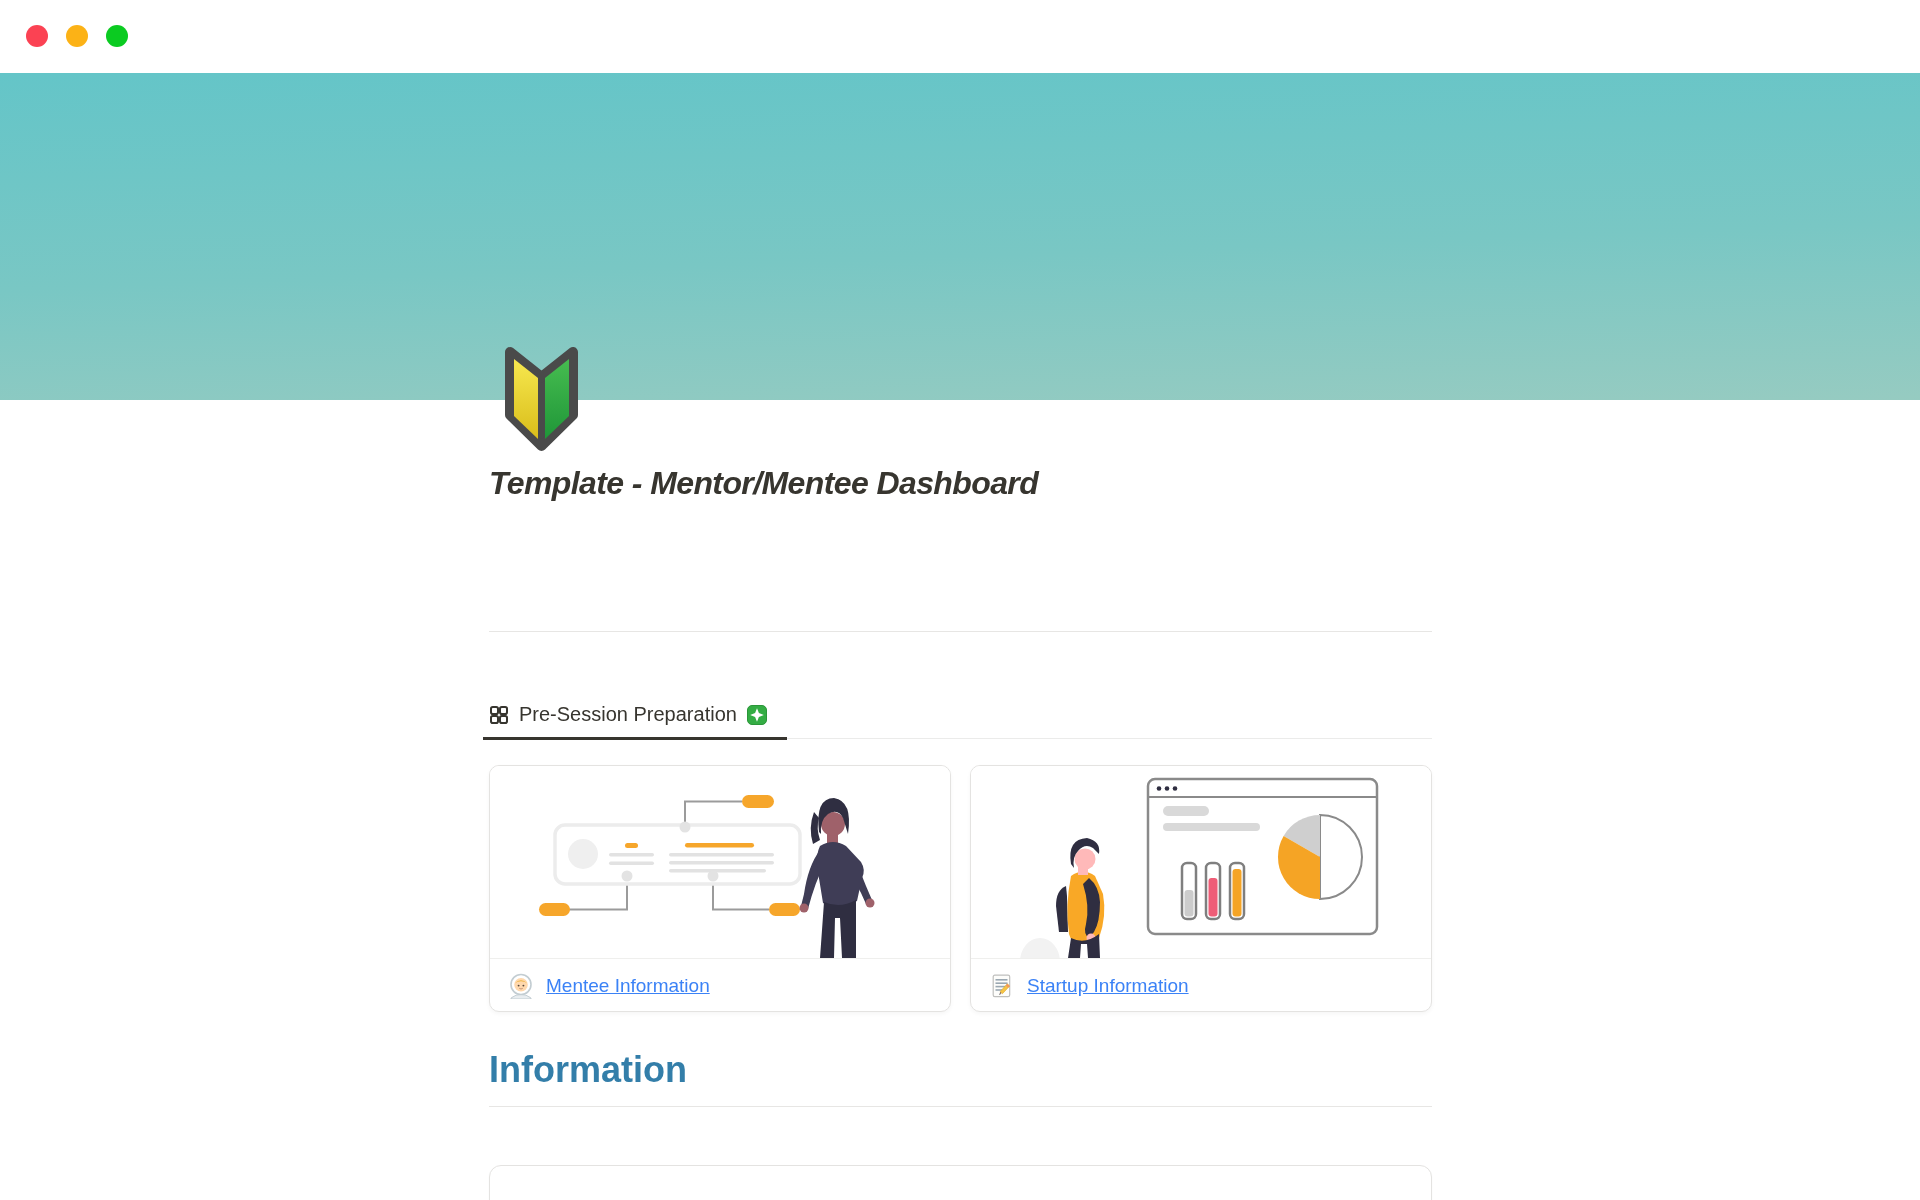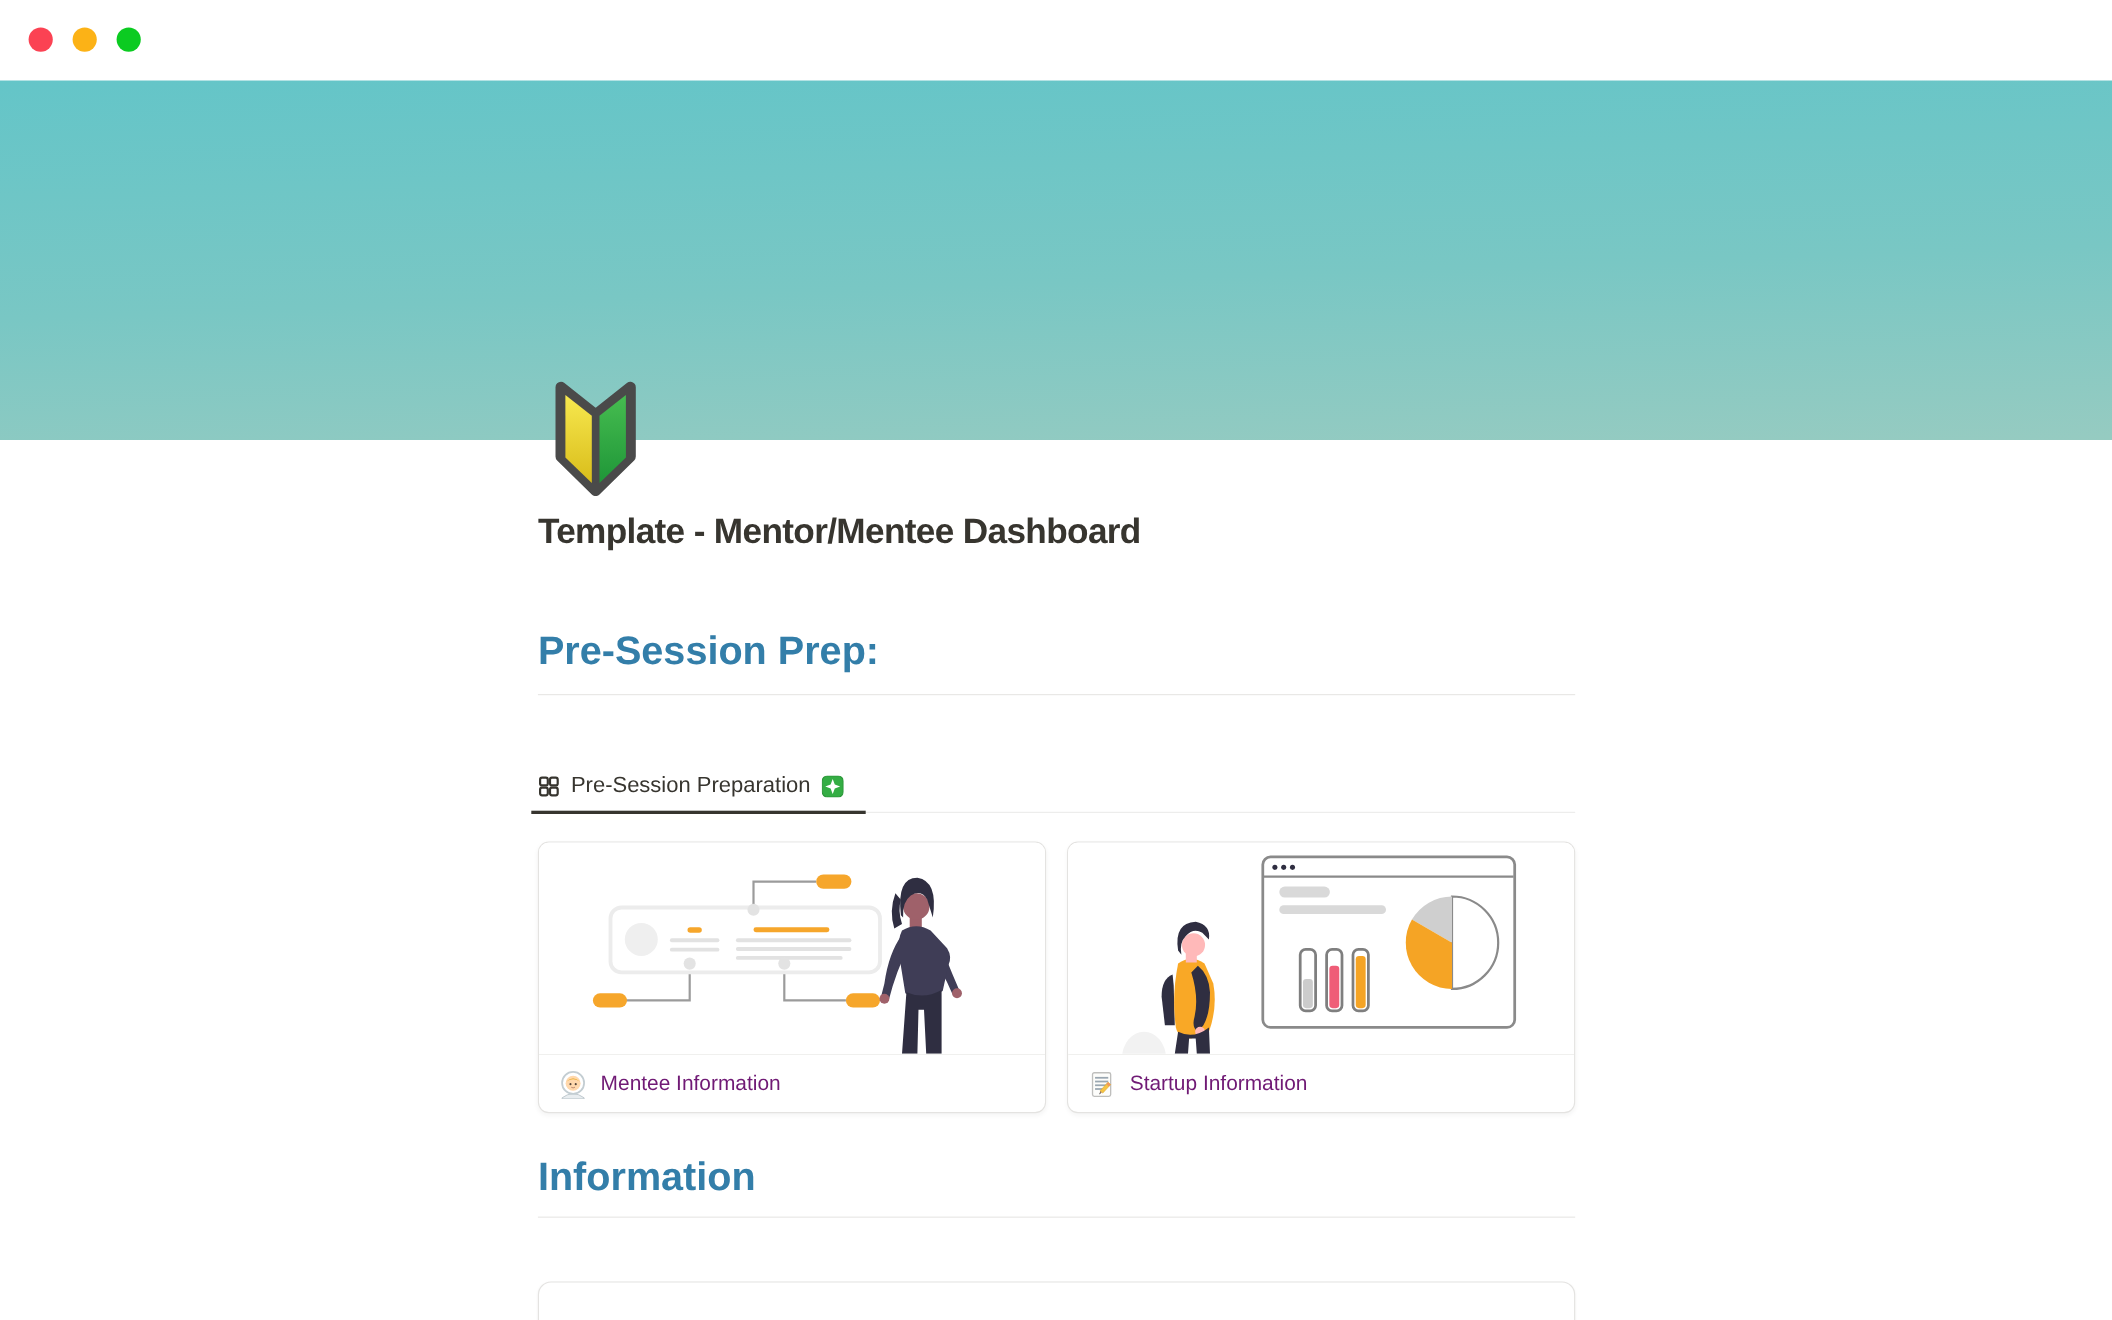--- a/index.html
+++ b/index.html
@@ -17,21 +17,21 @@
   
   .cover { position:absolute; top:73px; left:0; width:100%; height:327px;
            background:linear-gradient(178deg,#64c5c8 0%,#79c7c4 55%,#96cbc1 100%); }
 
   
   .content { position:absolute; left:50%; top:400px; width:943px; margin-left:-471px; height:800px; }
 
   .page-icon { position:absolute; left:13px; top:-54px; width:79px; height:105px; cursor:pointer; }
 
   .page-title { position:absolute; left:0; top:64px; width:100%；
-                font-size:52px; font-weight:700; letter-spacing:-0.6px; line-height:1.2; color:#37352f; }
+                font-size:52px; font-weight:700; letter-spacing:-0.6px; line-height:1.2; color:#37352f;font-style:italic; }
 
   .h-blue { position:absolute; left:0; font-size:36px; font-weight:700; color:#337ea9; line-height:1.2; }
   .h-pre { top:170px; }
   .h-obj { top:648px; }
 
   .divider { position:absolute; left:0; width:100%; height:1px; background:#e7e6e4; }
   .d1 { top:231px; }
   .d2 { top:706px; }
 
   
@@ -43,21 +43,21 @@
 
   
   .gallery { position:absolute; top:365px; left:0; width:100%; display:flex; gap:19px; }
   .card { width:462px; height:247px; background:#fff; border:1px solid #e4e3e1; border-radius:10px;
           box-shadow:0 2px 4px rgba(15,15,15,.04); overflow:hidden; cursor:pointer; }
   .card-cover { position:relative; width:100%; height:192px; background:#fff; }
   .card-cover svg { position:absolute; left:0; top:0; }
   .card-title-row { height:54px; border-top:1px solid #efefed; display:flex; align-items:center;
                     gap:12px; padding-left:18px; }
   .emoji { display:inline-flex; width:26px; height:26px; }
-  .card-title { font-size:19px; font-weight:500; color:#701a75; }
+  .card-title { font-size:19px; font-weight:500; color:#3b82f6;text-decoration:underline; }
 
   
   .next-block { position:absolute; top:765px; left:0; width:100%; height:60px; background:#fff;
                 border:1px solid #e4e3e1; border-radius:12px 12px 0 0; box-shadow:0 1px 2px rgba(15,15,15,.03); }
 </style>
 </head>
 <body>
 
 <div class="screen">
 
@@ -84,21 +84,20 @@
           </linearGradient>
         </defs>
         <path d="M8 6 L39.5 31 L71 6 L71 69 L39.5 100 L8 69 Z" fill="#4a4a4a" stroke="#4a4a4a" stroke-width="10" stroke-linejoin="round"></path>
         <path d="M12 13 L36 32 L36 93 L12 70 Z" fill="url(#gy)"></path>
         <path d="M43 32 L67 13 L67 70 L43 93 Z" fill="url(#gg)"></path>
       </svg>
     </div>
 
     <h1 class="page-title">Template - Mentor/Mentee Dashboard</h1>
 
-    <h2 class="h-blue h-pre">Pre-Session Prep:</h2>
     <div class="divider d1"></div>
 
     <div class="tabbar">
       <div class="tab">
         <span class="icon-grid">
           <svg viewBox="0 0 20 20" width="20" height="20" fill="none" stroke="#37352f" stroke-width="2">
             <rect x="2" y="2" width="7" height="7" rx="1.8"></rect>
             <rect x="11" y="2" width="7" height="7" rx="1.8"></rect>
             <rect x="2" y="11" width="7" height="7" rx="1.8"></rect>
             <rect x="11" y="11" width="7" height="7" rx="1.8"></rect>

